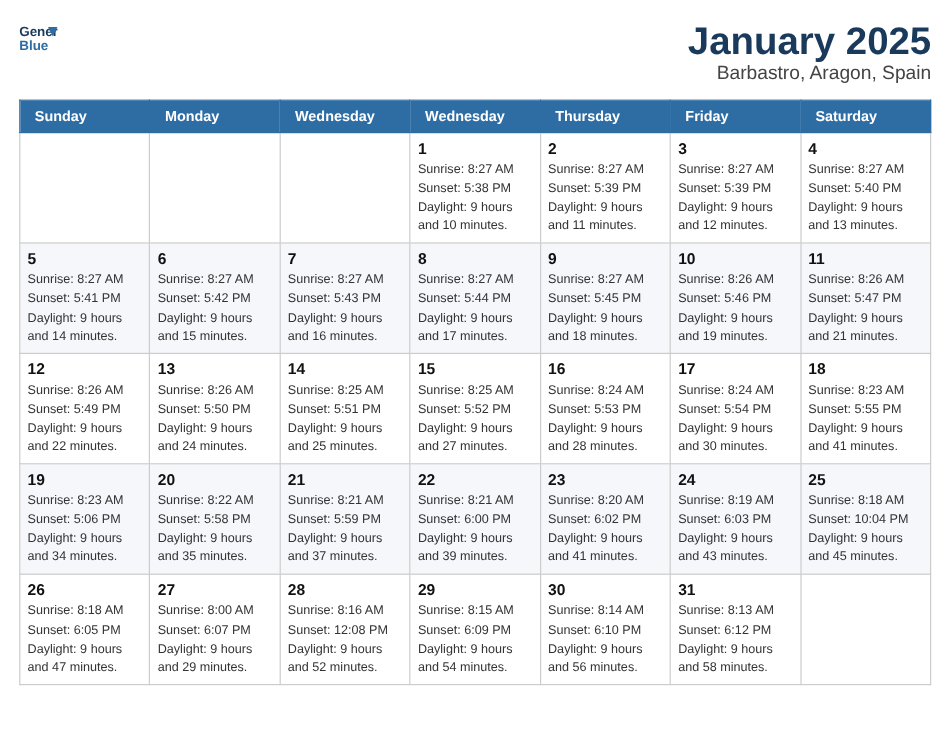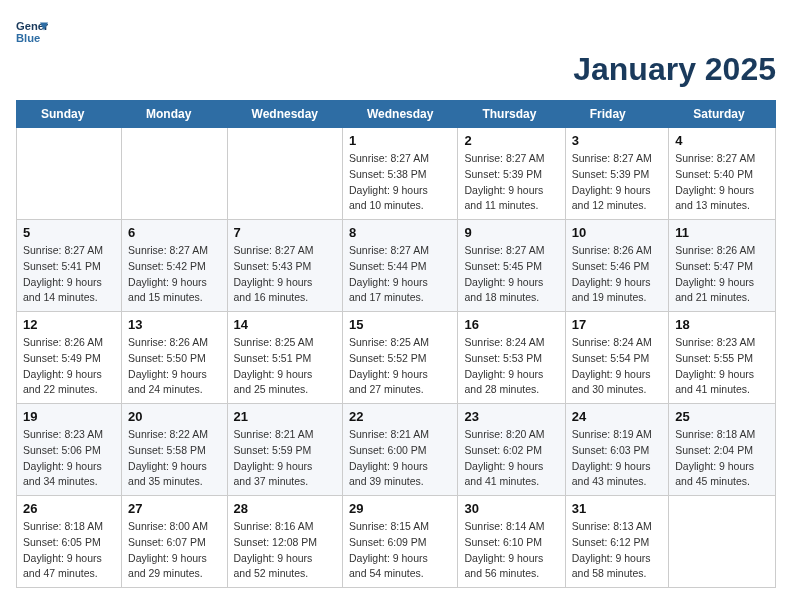--- a/index.html
+++ b/index.html
@@ -20,41 +20,40 @@
       display: flex;
       align-items: center;
       gap: 4px;
     }
     .logo-icon {
       width: 32px;
       height: 32px;
     }
     .title-area {
       text-align: right;
-      margin-top: 35px;
     }
     .month-title {
       font-size: 32px;
       font-weight: bold;
       color: #1a3a5c;
     }
     .location-title {
       font-size: 16px;
       color: #444;
     }
     .calendar {
       width: 100%;
       border-collapse: collapse;
       font-size: 11px;
     }
     .calendar th {
       background-color: #2e6da4;
       color: #fff;
       text-align: left;
-      padding: 6px 24px;
+      padding: 6px 12px;
       font-size: 12px;
       font-weight: bold;
       border: 1px solid #2e6da4;
     }
     .calendar td {
       border: 1px solid #ccc;
       vertical-align: top;
       padding: 5px 6px;
       width: calc(100% / 7);
       min-height: 80px;
@@ -84,20 +83,21 @@
 <div class="header-area">
   <div class="logo">
     <svg class="logo-icon" viewBox="0 0 40 40" xmlns="http://www.w3.org/2000/svg">
       <text y="18" x="0" font-size="14" font-weight="bold" fill="#1a3a5c" font-family="Arial">General</text>
       <text y="32" x="0" font-size="14" font-weight="bold" fill="#2e6da4" font-family="Arial">Blue</text>
       <polygon points="30,8 40,8 35,18" fill="#2e6da4"></polygon>
     </svg>
   </div>
   <div class="title-area">
     <div class="month-title">January 2025</div>
+    <div class="location-title">Barbastro, Aragon, Spain</div>
   </div>
 </div>
 
 <table class="calendar">
   <thead>
     <tr>
 
     <th>Sunday</th>
         <th>Monday</th>
         <th>Wednesday</th>
@@ -283,21 +283,21 @@
         <td>
           <div class="day-number">24</div>
           <div class="day-info">Sunrise: 8:19 AM</div>
           <div class="day-info">Sunset: 6:03 PM</div>
           <div class="day-info">Daylight: 9 hours</div>
           <div class="day-info">and 43 minutes.</div>
         </td>
         <td>
           <div class="day-number">25</div>
           <div class="day-info">Sunrise: 8:18 AM</div>
-          <div class="day-info">Sunset: 2:04 PM</div>
+          <div class="day-info">Sunset: 10:04 PM</div>
           <div class="day-info">Daylight: 9 hours</div>
           <div class="day-info">and 45 minutes.</div>
         </td>
       </tr>
       <tr>
         <td>
           <div class="day-number">26</div>
           <div class="day-info">Sunrise: 8:18 AM</div>
           <div class="day-info">Sunset: 6:05 PM</div>
           <div class="day-info">Daylight: 9 hours</div>

